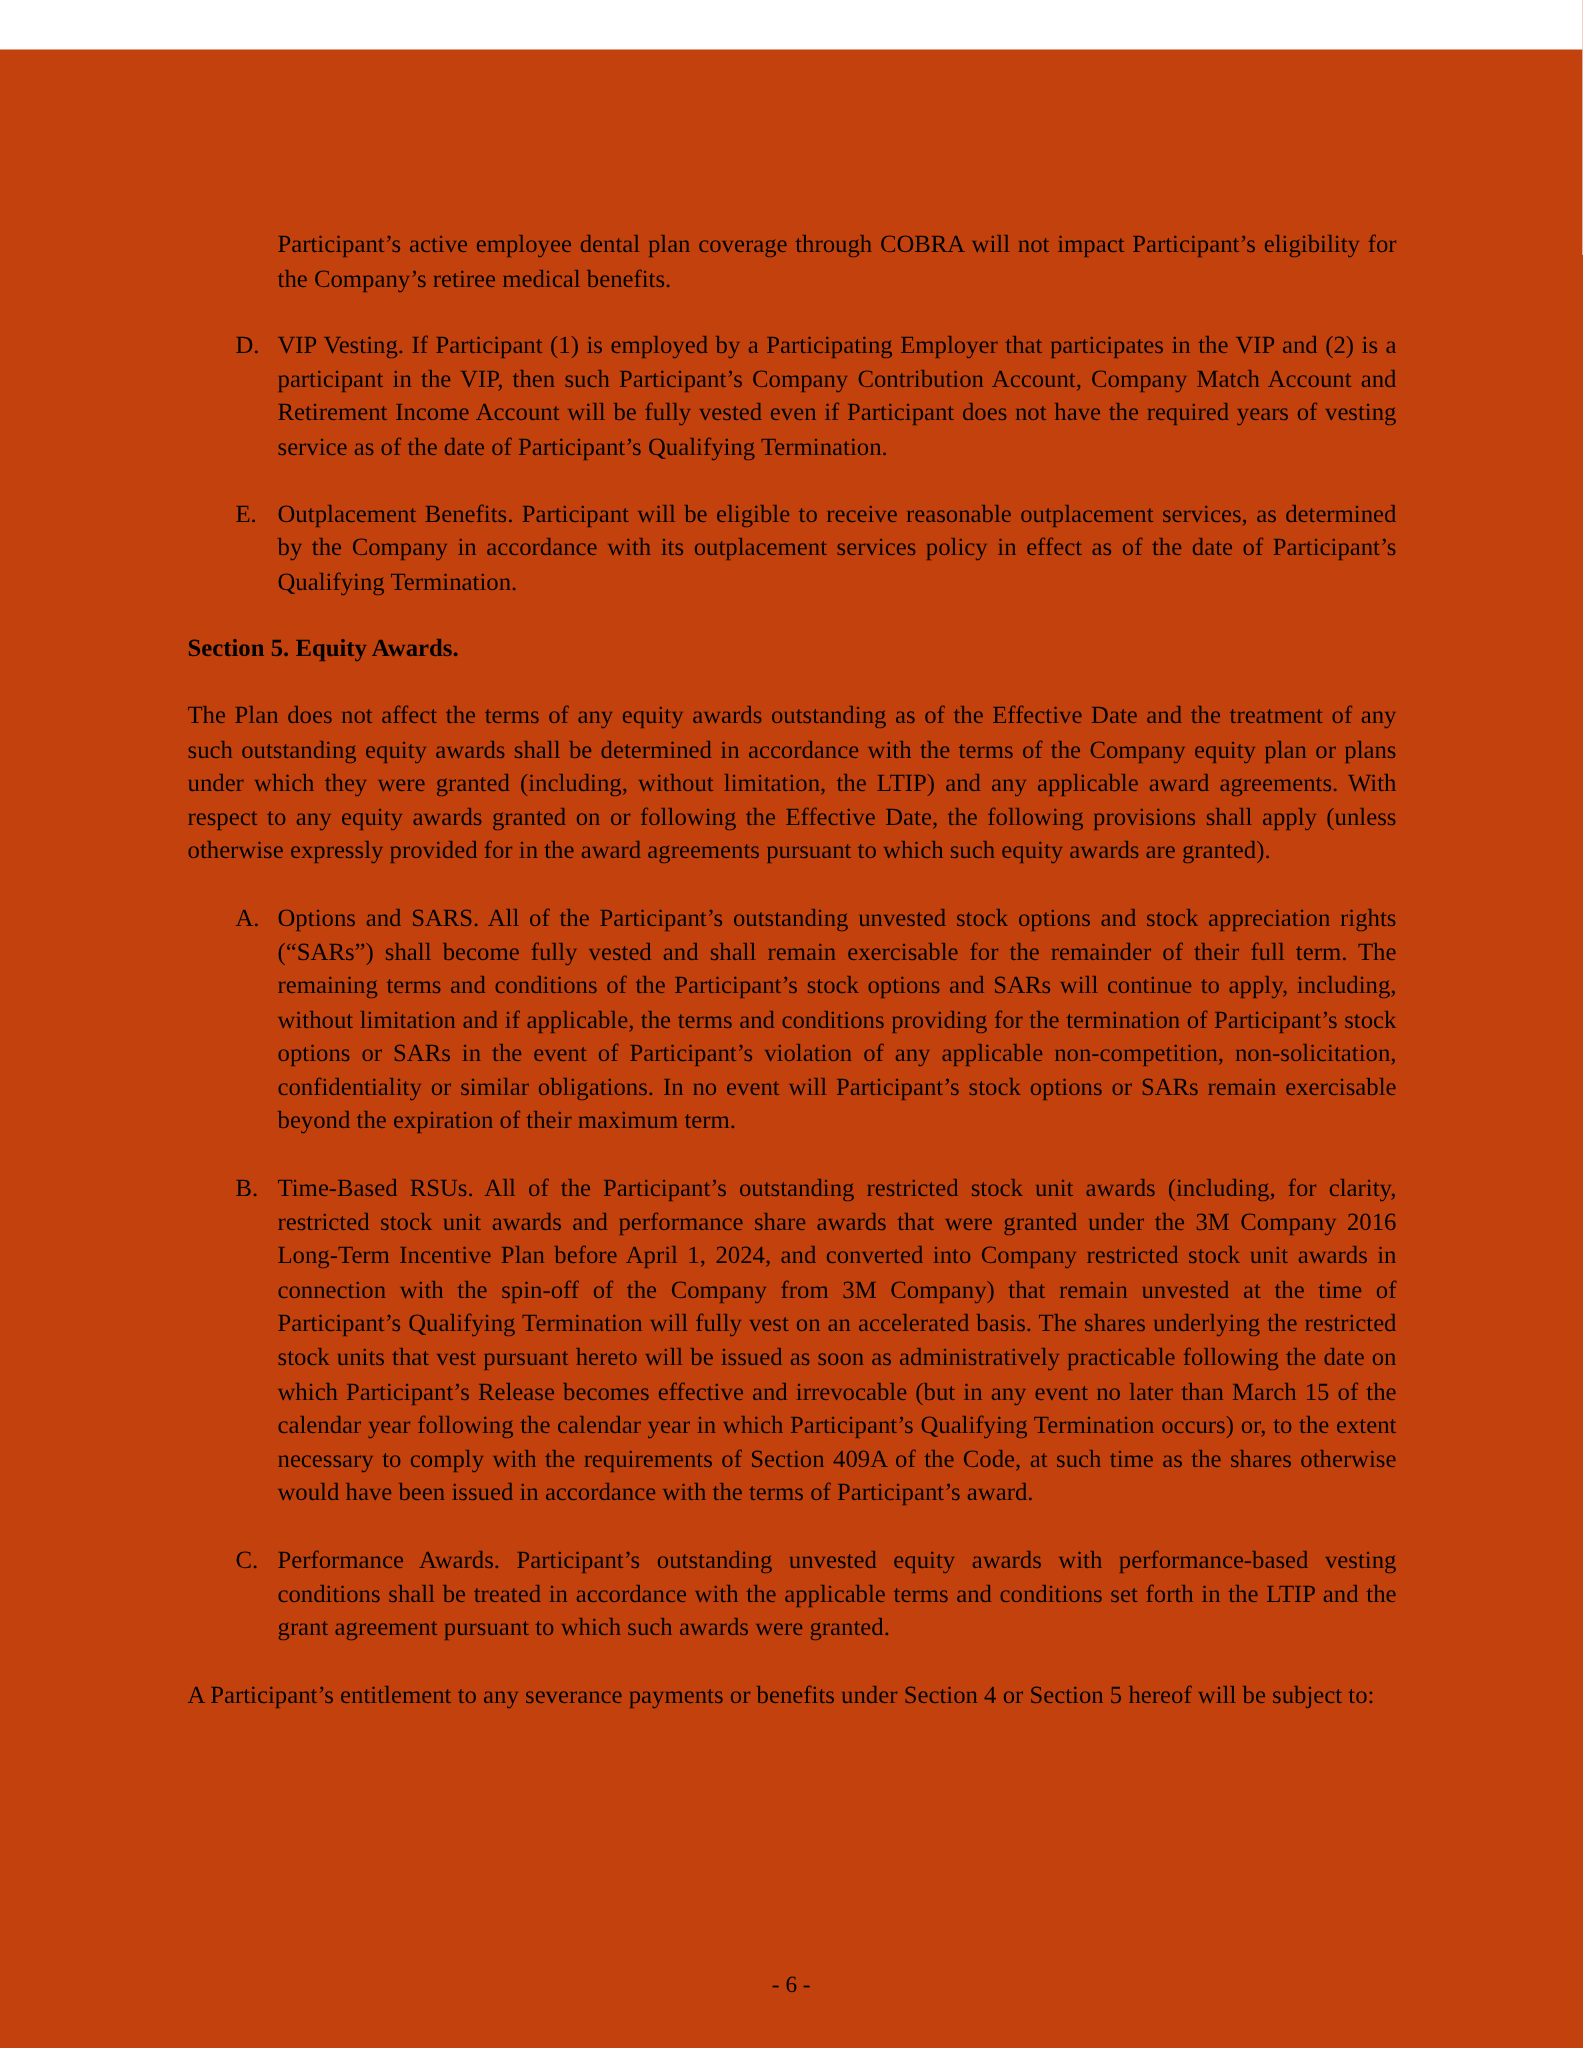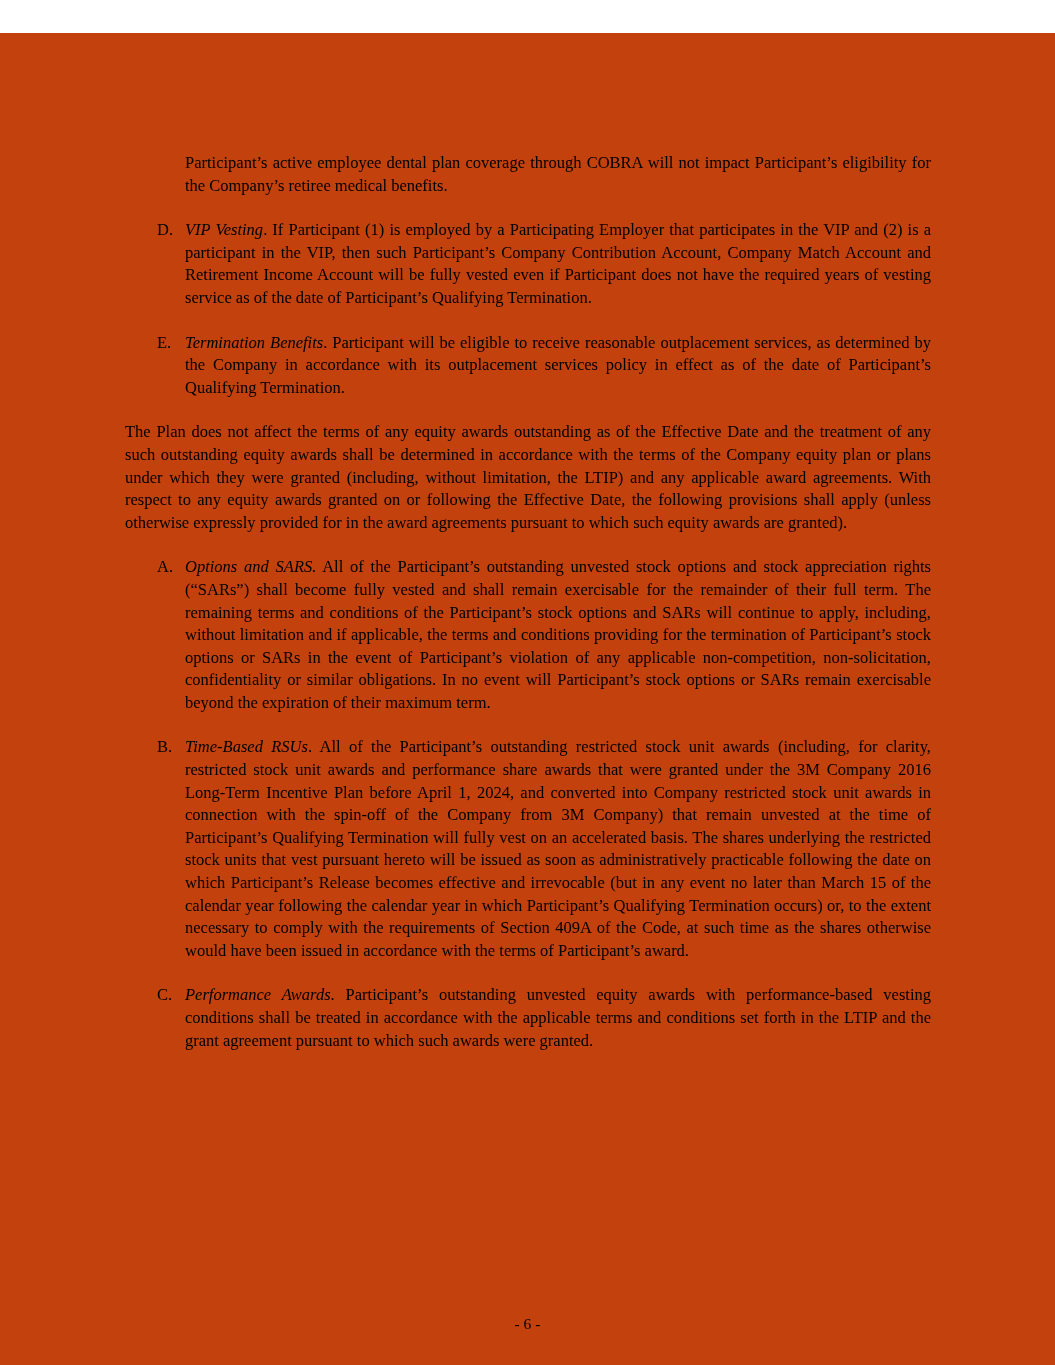--- a/index.html
+++ b/index.html
@@ -52,57 +52,59 @@
   .page-number {
     position: absolute;
     bottom: 62px;
     left: 0;
     width: 100%;
     text-align: center;
     font-family: "Liberation Serif", serif;
     font-size: 15.5px;
     color: #000000;
   }
-  .seg-italic { font-style: italic; }
+  .seg-italic { }
   .seg-bold { font-weight: normal; }
 </style>
 </head>
 <body>
 
 <div class="page">
   <div class="content">
 
     <p class="para indented">Participant’s active employee dental plan coverage through COBRA will not impact Participant’s eligibility for the Company’s retiree medical benefits.</p>
 
     <div class="list-item">
       <span class="list-letter">D.</span>
       <span><span class="seg-italic">VIP Vesting</span><span>. If Participant (1) is employed by a Participating Employer that participates in the VIP and (2) is a participant in the VIP, then such Participant’s Company Contribution Account, Company Match Account and Retirement Income Account will be fully vested even if Participant does not have the required years of vesting service as of the date of Participant’s Qualifying Termination.</span></span>
     </div>
 
     <div class="list-item">
       <span class="list-letter">E.</span>
-      <span><span class="seg-italic">Termination Benefits</span><span>. Participant will be eligible to receive reasonable outplacement services, as determined by the Company in accordance with its outplacement services policy in effect as of the date of Participant’s Qualifying Termination.</span></span>
+      <span><span class="seg-italic">Outplacement Benefits</span><span>. Participant will be eligible to receive reasonable outplacement services, as determined by the Company in accordance with its outplacement services policy in effect as of the date of Participant’s Qualifying Termination.</span></span>
     </div>
 
+    <p class="heading">Section 5. Equity Awards.</p>
 
     <p class="para">The Plan does not affect the terms of any equity awards outstanding as of the Effective Date and the treatment of any such outstanding equity awards shall be determined in accordance with the terms of the Company equity plan or plans under which they were granted (including, without limitation, the LTIP) and any applicable award agreements. With respect to any equity awards granted on or following the Effective Date, the following provisions shall apply (unless otherwise expressly provided for in the award agreements pursuant to which such equity awards are granted).</p>
 
     <div class="list-item">
       <span class="list-letter">A.</span>
       <span><span class="seg-italic">Options and SARS.</span><span> All of the Participant’s outstanding unvested stock options and stock appreciation rights (“</span><span class="seg-bold">SARs</span><span>”) shall become fully vested and shall remain exercisable for the remainder of their full term. The remaining terms and conditions of the Participant’s stock options and SARs will continue to apply, including, without limitation and if applicable, the terms and conditions providing for the termination of Participant’s stock options or SARs in the event of Participant’s violation of any applicable non-competition, non-solicitation, confidentiality or similar obligations. In no event will Participant’s stock options or SARs remain exercisable beyond the expiration of their maximum term.</span></span>
     </div>
 
     <div class="list-item">
       <span class="list-letter">B.</span>
       <span><span class="seg-italic">Time-Based RSUs</span><span>. All of the Participant’s outstanding restricted stock unit awards (including, for clarity, restricted stock unit awards and performance share awards that were granted under the 3M Company 2016 Long-Term Incentive Plan before April 1, 2024, and converted into Company restricted stock unit awards in connection with the spin-off of the Company from 3M Company) that remain unvested at the time of Participant’s Qualifying Termination will fully vest on an accelerated basis. The shares underlying the restricted stock units that vest pursuant hereto will be issued as soon as administratively practicable following the date on which Participant’s Release becomes effective and irrevocable (but in any event no later than March 15 of the calendar year following the calendar year in which Participant’s Qualifying Termination occurs) or, to the extent necessary to comply with the requirements of Section 409A of the Code, at such time as the shares otherwise would have been issued in accordance with the terms of Participant’s award.</span></span>
     </div>
 
     <div class="list-item">
       <span class="list-letter">C.</span>
       <span><span class="seg-italic">Performance Awards</span><span>. Participant’s outstanding unvested equity awards with performance-based vesting conditions shall be treated in accordance with the applicable terms and conditions set forth in the LTIP and the grant agreement pursuant to which such awards were granted.</span></span>
     </div>
 
 
+    <p class="para">A Participant’s entitlement to any severance payments or benefits under Section 4 or Section 5 hereof will be subject to:</p>
 
   </div>
 
   <div class="page-number">- 6 -</div>
 </div>
 
 </body></html>

